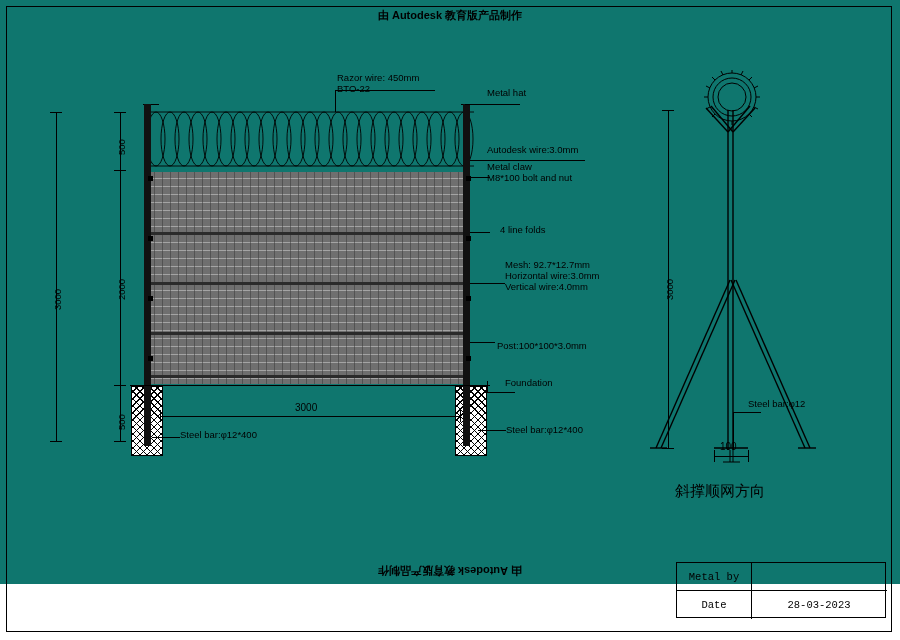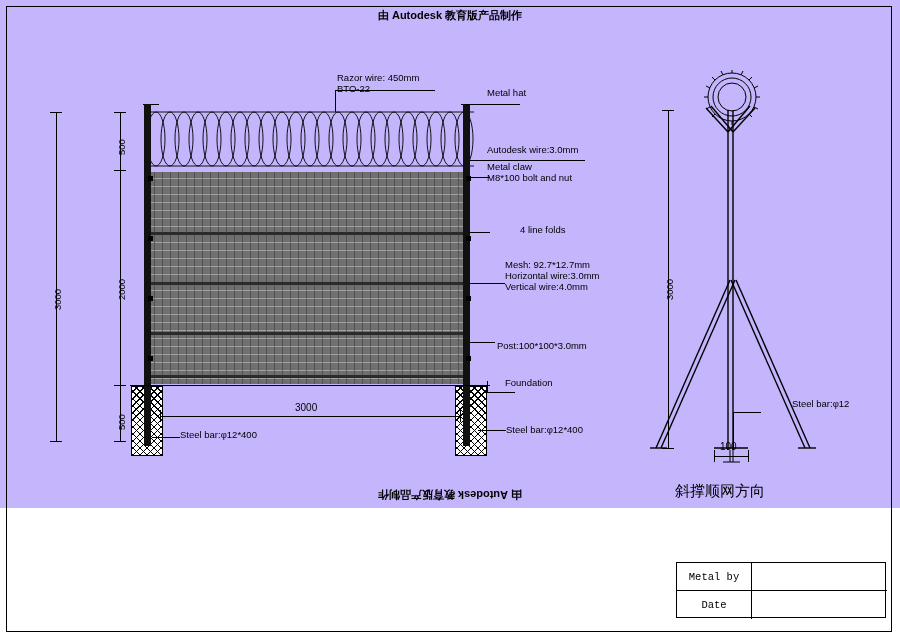--- a/index.html
+++ b/index.html
@@ -1,17 +1,17 @@
 <!DOCTYPE html>
 <html><head>
 <meta charset="utf-8">
 <style>
   html,body{margin:0;padding:0;background:#ffffff;}
   body{width:900px;height:640px;overflow:hidden;font-family:"Liberation Sans",sans-serif;}
-  #root{position:relative;width:900px;height:508px;background:#c4b5fd;}
+  #root{position:relative;width:900px;height:584px;background:#0f766e;}
 
   .frame{position:absolute;left:6px;top:6px;width:886px;height:626px;border:1px solid #000;box-sizing:border-box;}
 
   .wm{position:absolute;font-family:"Liberation Sans",sans-serif;font-weight:bold;font-size:11px;color:#000;white-space:nowrap;}
   .wm-top{left:50%;top:8px;transform:translateX(-50%);}
   .wm-bot{left:50%;bottom:6px;transform:translateX(-50%) rotate(180deg);}
 
   .lbl{position:absolute;font-family:"Liberation Sans",sans-serif;font-size:9.5px;color:#000;white-space:pre;line-height:11px;}
   .lbl-v{position:absolute;font-family:"Liberation Sans",sans-serif;font-size:9.5px;color:#000;white-space:nowrap;transform-origin:left top;transform:rotate(-90deg);}
   .cn{position:absolute;font-family:"DejaVu Sans",sans-serif;font-size:15px;color:#000;white-space:nowrap;}
@@ -204,21 +204,21 @@
   <div class="lbl" style="left:487px;top:87px;">Metal hat</div>
 
   <div class="ln h1" style="left:470px;top:160px;width:115px;"></div>
   <div class="lbl" style="left:487px;top:144px;">Autodesk wire:3.0mm</div>
 
   <div class="ln h1" style="left:470px;top:177px;width:20px;"></div>
   <div class="lbl" style="left:487px;top:161px;">Metal claw
 M8*100 bolt and nut</div>
 
   <div class="ln h1" style="left:470px;top:232px;width:20px;"></div>
-  <div class="lbl" style="left:500px;top:224px;margin-left:20px;">4 line folds</div>
+  <div class="lbl" style="left:500px;top:224px;">4 line folds</div>
 
   <div class="ln h1" style="left:470px;top:283px;width:35px;"></div>
   <div class="lbl" style="left:505px;top:259px;">Mesh: 92.7*12.7mm
 Horizontal wire:3.0mm
 Vertical wire:4.0mm</div>
 
   <div class="ln h1" style="left:470px;top:342px;width:25px;"></div>
   <div class="lbl" style="left:497px;top:340px;">Post:100*100*3.0mm</div>
 
   <div class="ln h1" style="left:487px;top:392px;width:28px;"></div>
@@ -282,24 +282,25 @@
   <div class="ln h1" style="left:662px;top:448px;width:12px;"></div>
   <div class="lbl-v" style="left:664px;top:300px;">3000</div>
 
   <div class="ln h1" style="left:714px;top:456px;width:34px;"></div>
   <div class="ln v1" style="left:714px;top:450px;height:12px;"></div>
   <div class="ln v1" style="left:748px;top:450px;height:12px;"></div>
   <div class="dimtxt" style="left:720px;top:441px;">100</div>
 
   <div class="ln h1" style="left:733px;top:412px;width:28px;"></div>
   <div class="ln v1" style="left:733px;top:412px;height:38px;"></div>
-  <div class="lbl" style="left:748px;top:398px;margin-left:44px;">Steel bar:φ12</div>
+  <div class="lbl" style="left:748px;top:398px;">Steel bar:φ12</div>
 
   <div class="cn" style="left:675px;top:482px;font-family:Liberation Mono, monospace;">斜撑顺网方向</div>
 
   <div class="tb" style="left:676px;top:562px;width:210px;height:56px;">
     <div class="ln h1" style="left:0px;top:27px;width:210px;"></div>
     <div class="ln v1" style="left:74px;top:0px;height:56px;"></div>
     <div class="tbcell" style="left:0px;top:0px;width:74px;height:27px;">Metal by</div>
     <div class="tbcell" style="left:0px;top:27px;width:74px;height:29px;">Date</div>
+    <div class="tbcell" style="left:74px;top:27px;width:136px;height:29px;">28-03-2023</div>
   </div>
 
 </div>
 
 </body></html>

